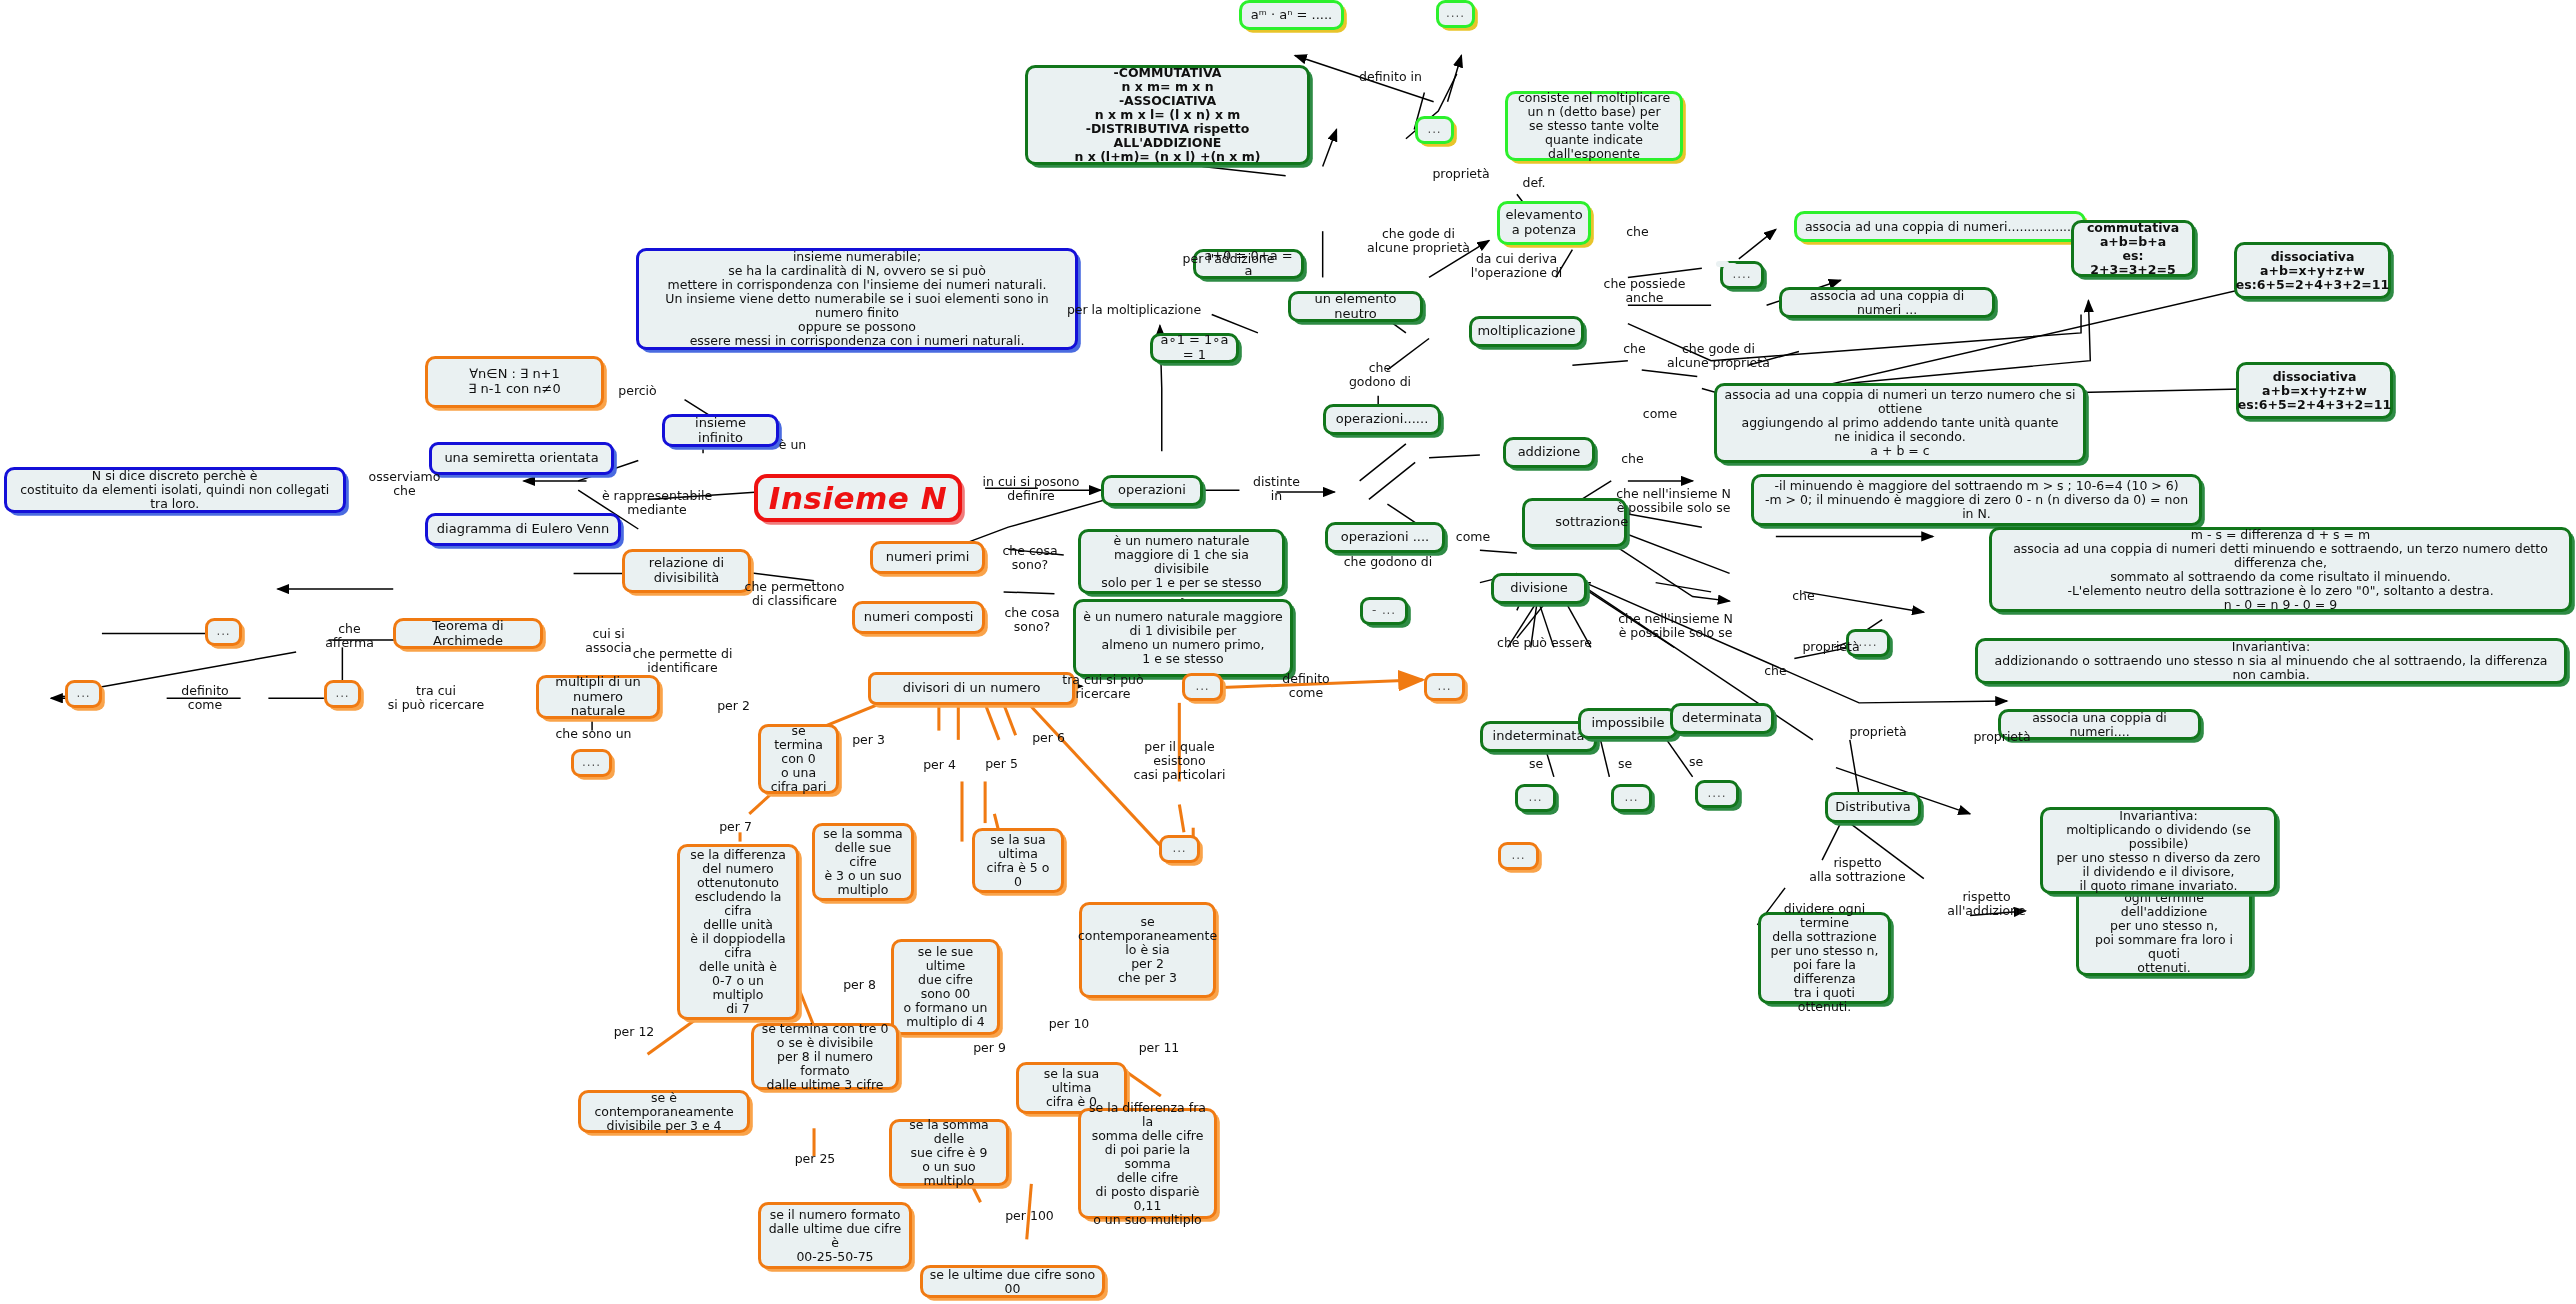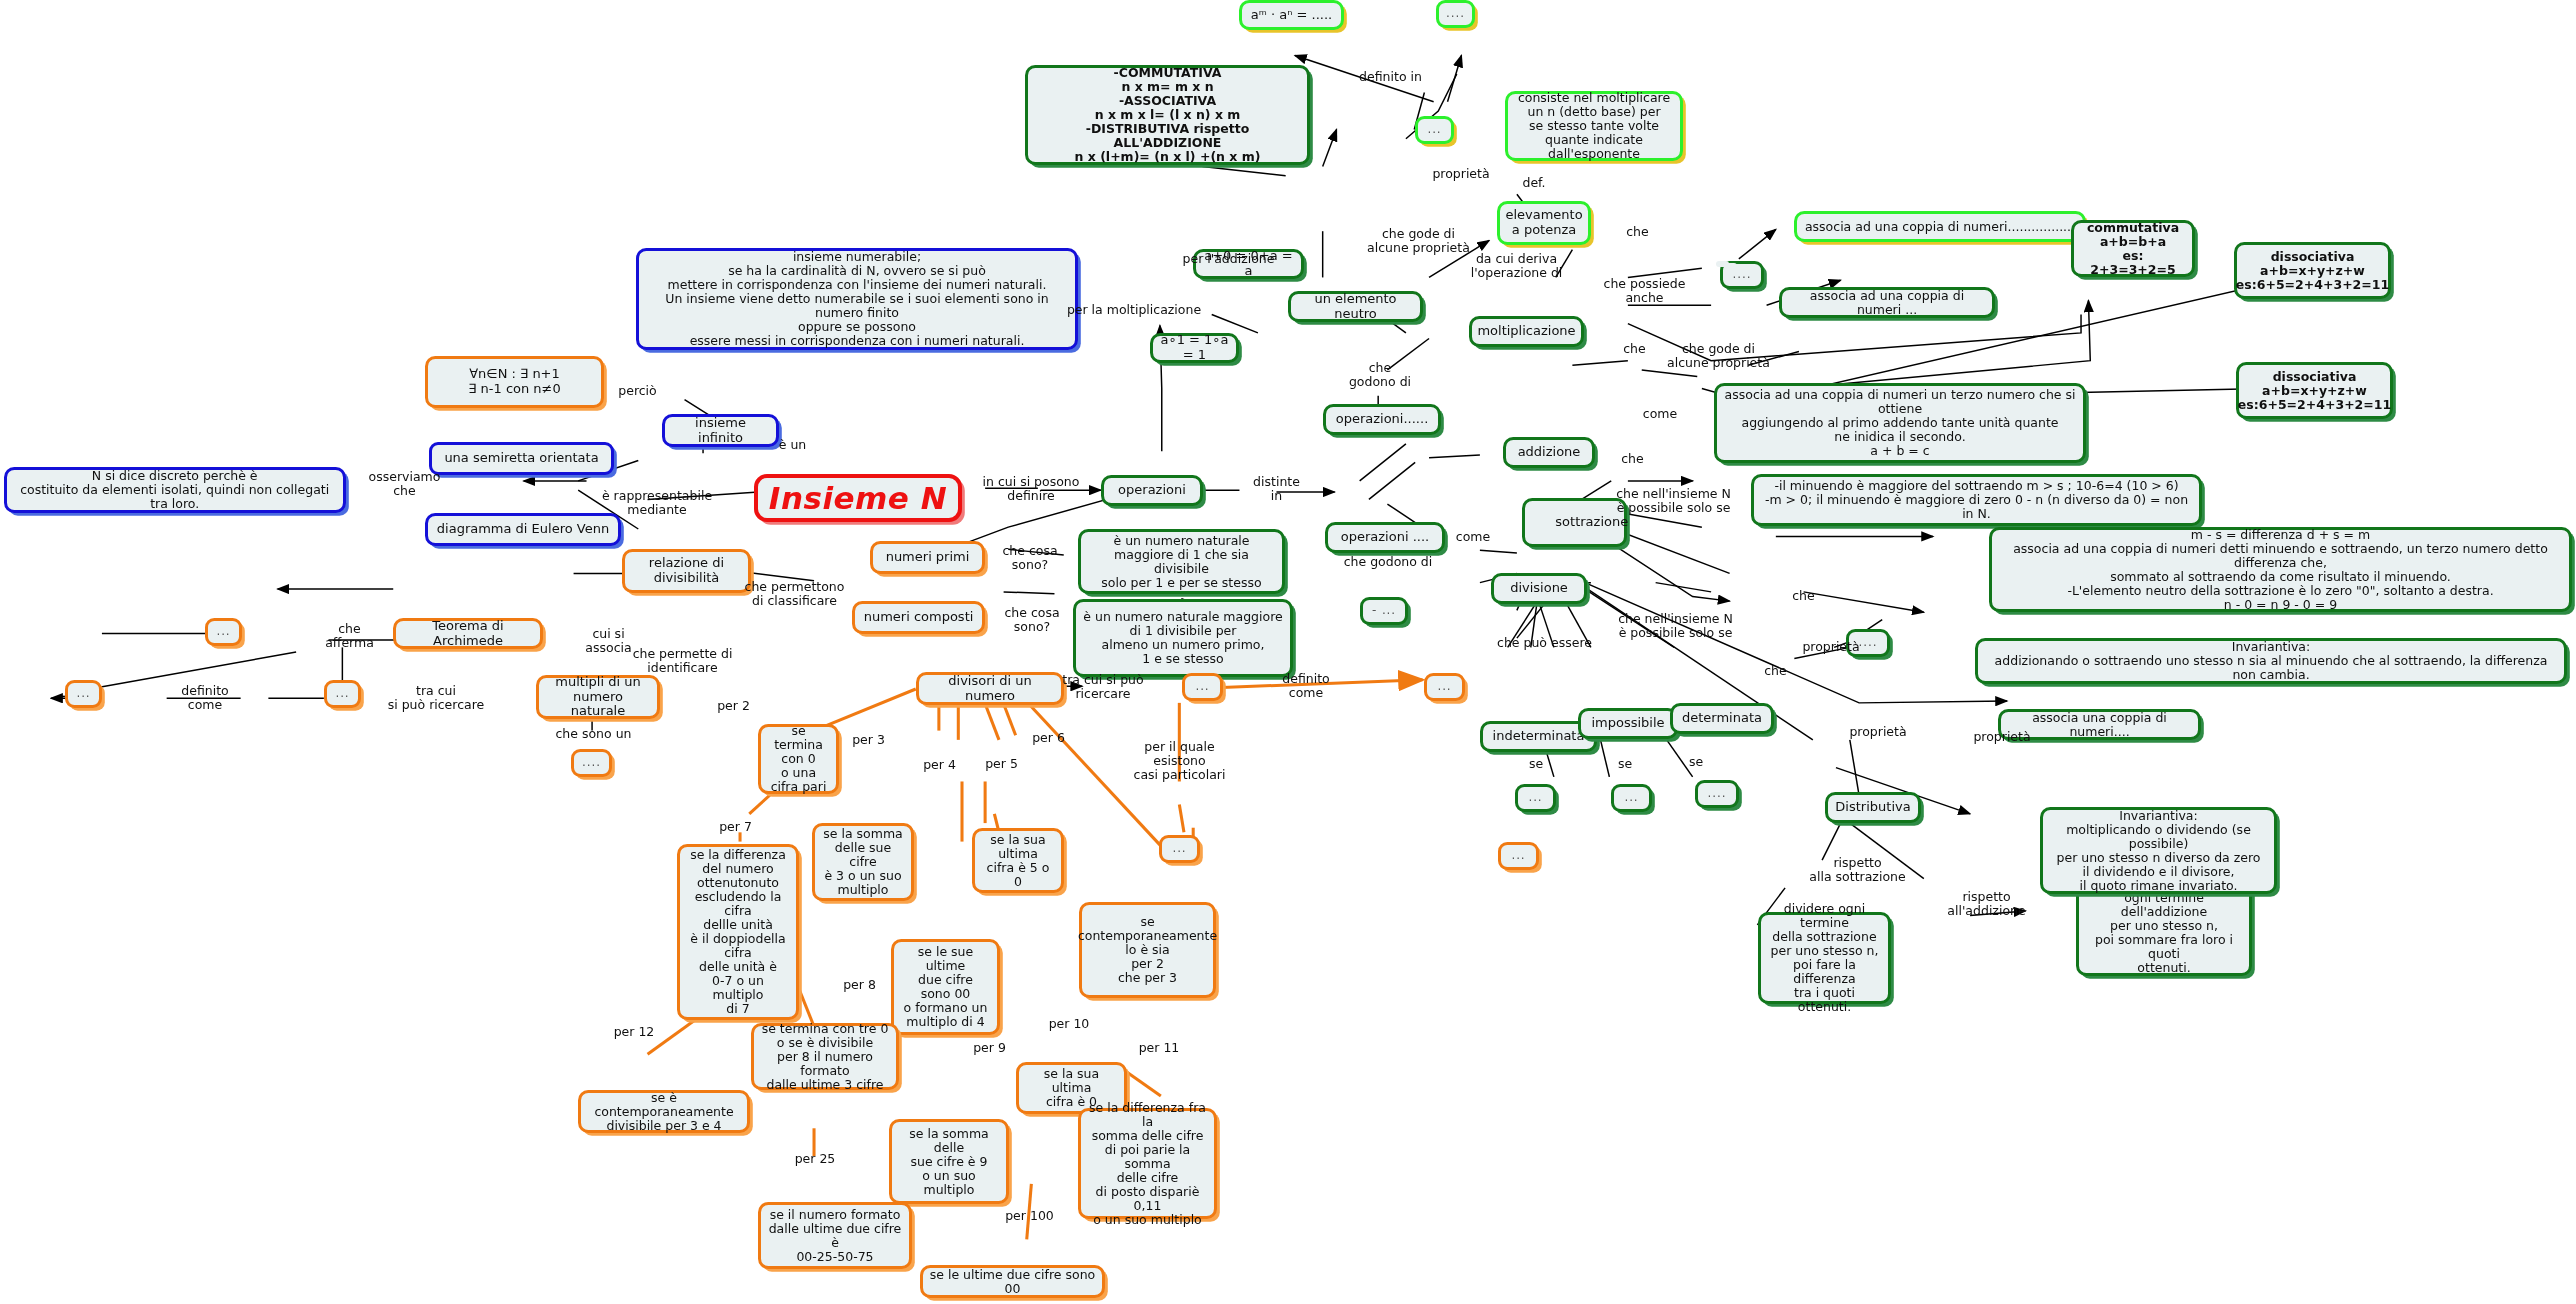--- a/index.html
+++ b/index.html
@@ -248,21 +248,21 @@
   </div>
 
   <div class="node orange dots" style="left:65px;top:680px;width:37px;height:28px;">
     <span>...</span>
   </div>
 
   <div class="node orange dots" style="left:571px;top:749px;width:41px;height:28px;">
     <span>....</span>
   </div>
 
-  <div class="node orange" style="left:916px;top:672px;width:148px;height:33px;font-size:13px;">
+  <div class="node orange" style="left:868px;top:672px;width:207px;height:33px;font-size:13px;border-radius:8px;">
     <span>divisori di un numero</span>
   </div>
 
   <div class="node orange dots" style="left:1182px;top:673px;width:41px;height:28px;">
     <span>...</span>
   </div>
 
   <div class="node orange dots" style="left:1424px;top:673px;width:41px;height:28px;">
     <span>...</span>
   </div>
@@ -324,21 +324,21 @@
 di 7</span>
   </div>
 
   <div class="node orange" style="left:751px;top:1023px;width:148px;height:67px;font-size:12.5px;">
     <span class="nb">se termina con tre 0
 o se è divisibile
 per 8 il numero formato
 dalle ultime 3 cifre</span>
   </div>
 
-  <div class="node orange" style="left:889px;top:1119px;width:120px;height:85px;font-size:12.5px;">
+  <div class="node orange" style="left:889px;top:1119px;width:120px;height:67px;font-size:12.5px;">
     <span class="nb">se la somma delle
 sue cifre è 9
 o un suo multiplo</span>
   </div>
 
   <div class="node orange" style="left:1016px;top:1062px;width:111px;height:52px;font-size:12.5px;">
     <span class="nb">se la sua ultima
 cifra è 0</span>
   </div>
 

